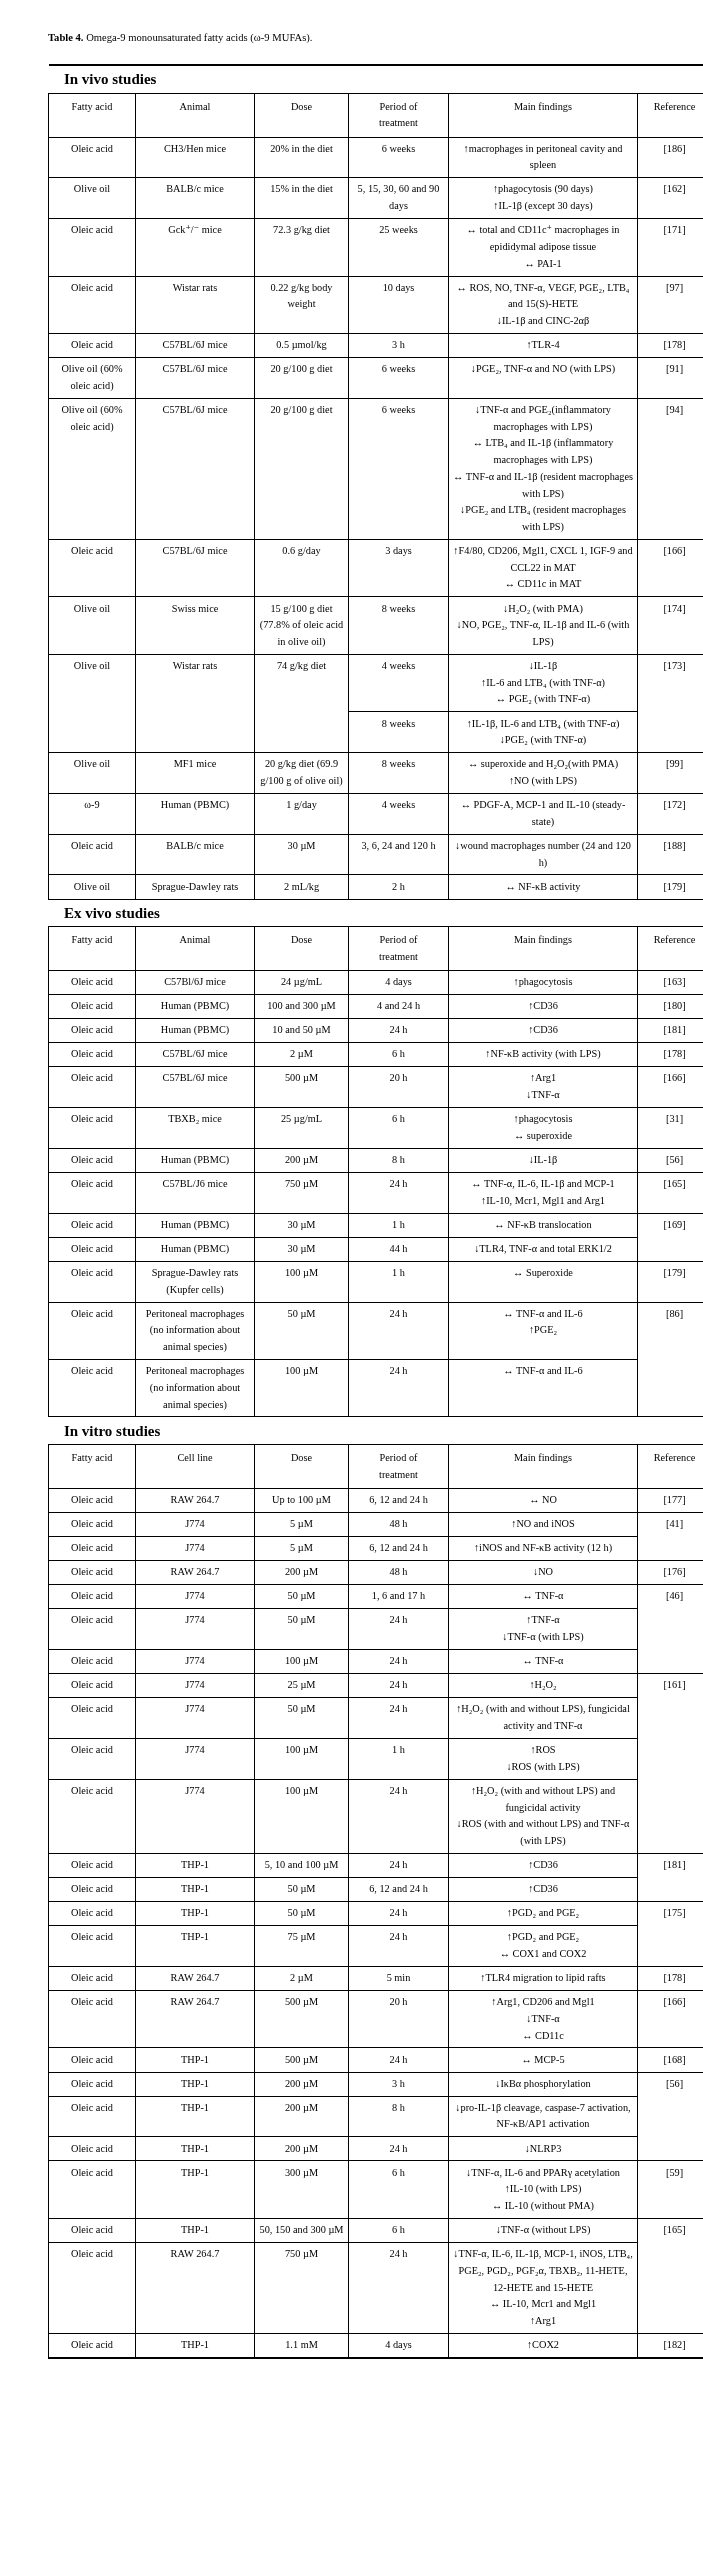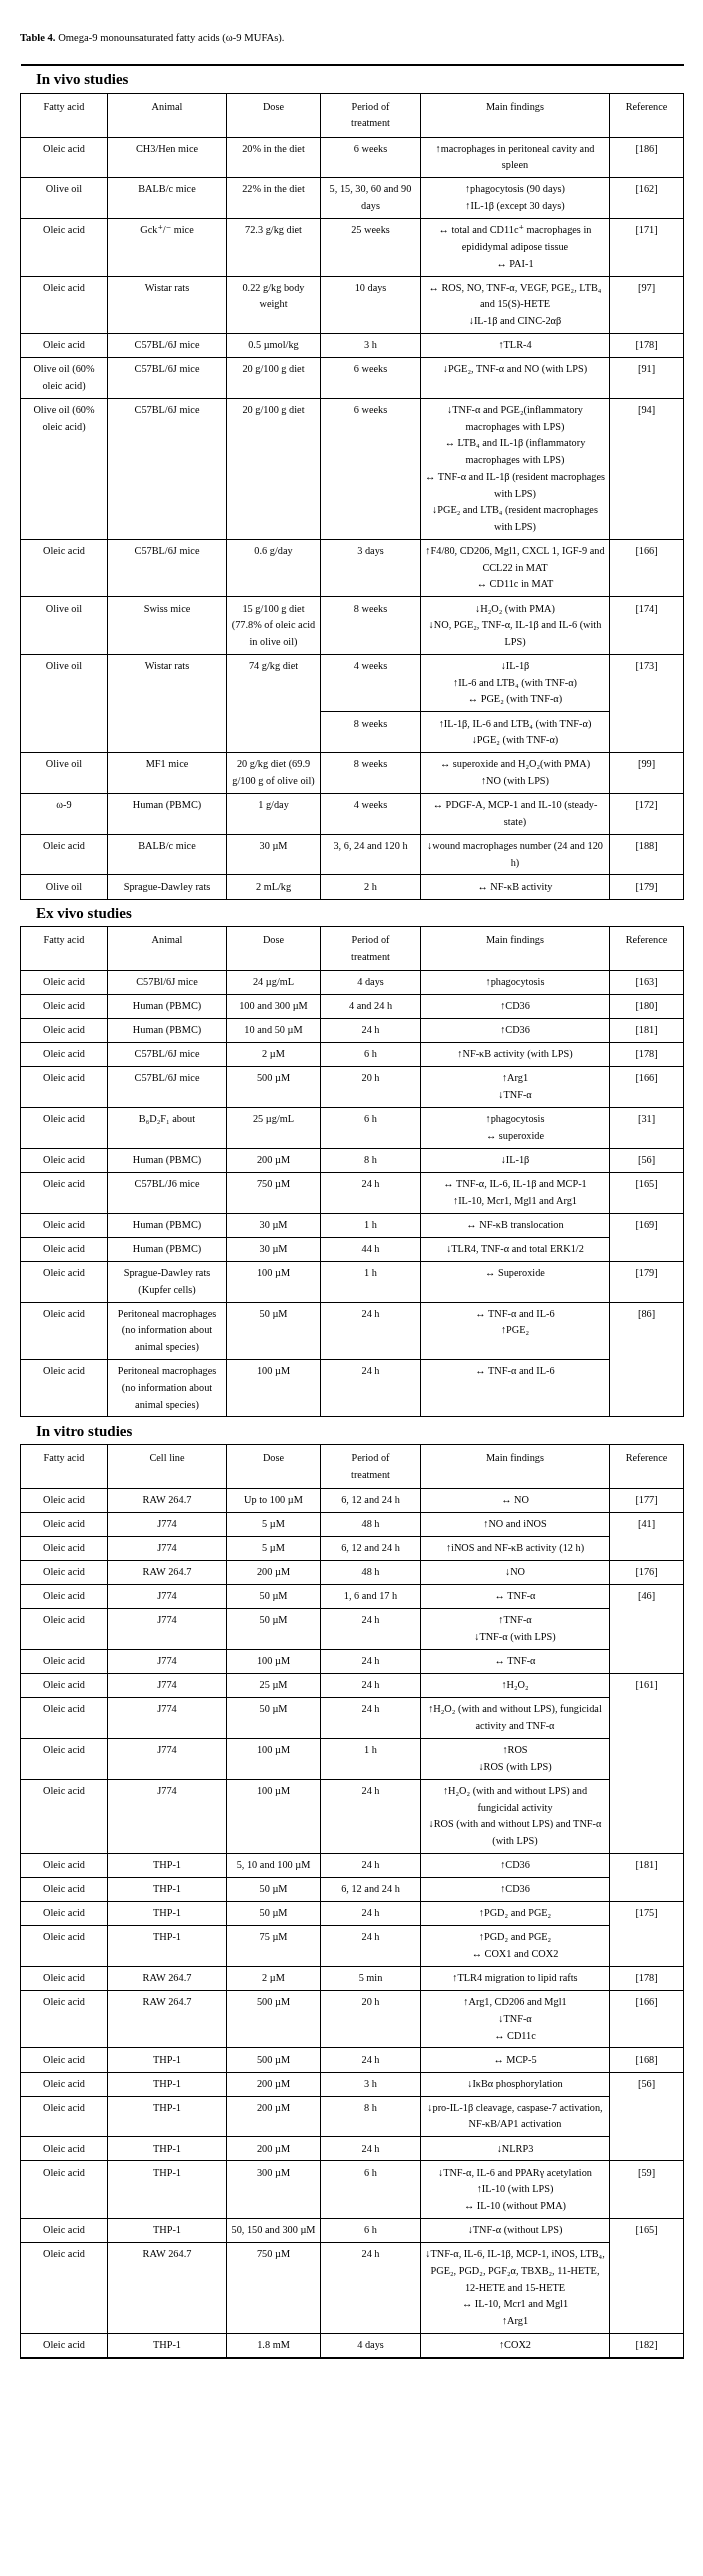--- a/index.html
+++ b/index.html
@@ -6,20 +6,21 @@
     margin: 0;
     padding: 0;
     background: #ffffff;
     color: #000000;
     font-family: "Liberation Serif", "DejaVu Serif", serif;
   }
   .page {
     width: 567px;
     box-sizing: border-box;
     padding: 29.5px 21px 26px 20px;
+    margin-left: 28px;
   }
   .caption {
     font-size: 10.6px;
     line-height: 16.7px;
     margin: 0 0 18px 0;
   }
   .caption b { font-weight: bold; }
   table.studies {
     border-collapse: collapse;
     table-layout: fixed;
@@ -86,21 +87,21 @@
           <td>Oleic acid</td>
           <td>CH3/Hen mice</td>
           <td>20% in the diet</td>
           <td>6 weeks</td>
           <td>↑macrophages in peritoneal cavity and spleen</td>
           <td>[186]</td>
         </tr>
         <tr>
           <td>Olive oil</td>
           <td>BALB/c mice</td>
-          <td>22% in the diet</td>
+          <td>15% in the diet</td>
           <td>5, 15, 30, 60 and 90 days</td>
           <td>↑phagocytosis (90 days)
 ↑IL-1β (except 30 days)</td>
           <td>[162]</td>
         </tr>
         <tr>
           <td>Oleic acid</td>
           <td>Gck⁺/⁻ mice</td>
           <td>72.3 g/kg diet</td>
           <td>25 weeks</td>
@@ -260,21 +261,21 @@
           <td>Oleic acid</td>
           <td>C57BL/6J mice</td>
           <td>500 µM</td>
           <td>20 h</td>
           <td>↑Arg1
 ↓TNF-α</td>
           <td>[166]</td>
         </tr>
         <tr>
           <td>Oleic acid</td>
-          <td>B₆D₂F₁ about</td>
+          <td>TBXB₂ mice</td>
           <td>25 µg/mL</td>
           <td>6 h</td>
           <td>↑phagocytosis
 ↔ superoxide</td>
           <td>[31]</td>
         </tr>
         <tr>
           <td>Oleic acid</td>
           <td>Human (PBMC)</td>
           <td>200 µM</td>
@@ -531,21 +532,21 @@
           <td>RAW 264.7</td>
           <td>750 µM</td>
           <td>24 h</td>
           <td>↓TNF-α, IL-6, IL-1β, MCP-1, iNOS, LTB₄, PGE₂, PGD₂, PGF₂α, TBXB₂, 11-HETE, 12-HETE and 15-HETE
 ↔ IL-10, Mcr1 and Mgl1
 ↑Arg1</td>
         </tr>
         <tr>
           <td>Oleic acid</td>
           <td>THP-1</td>
-          <td>1.8 mM</td>
+          <td>1.1 mM</td>
           <td>4 days</td>
           <td>↑COX2</td>
           <td>[182]</td>
         </tr>
       </tbody>
     </table>
 </div>
 
 
 </body></html>

